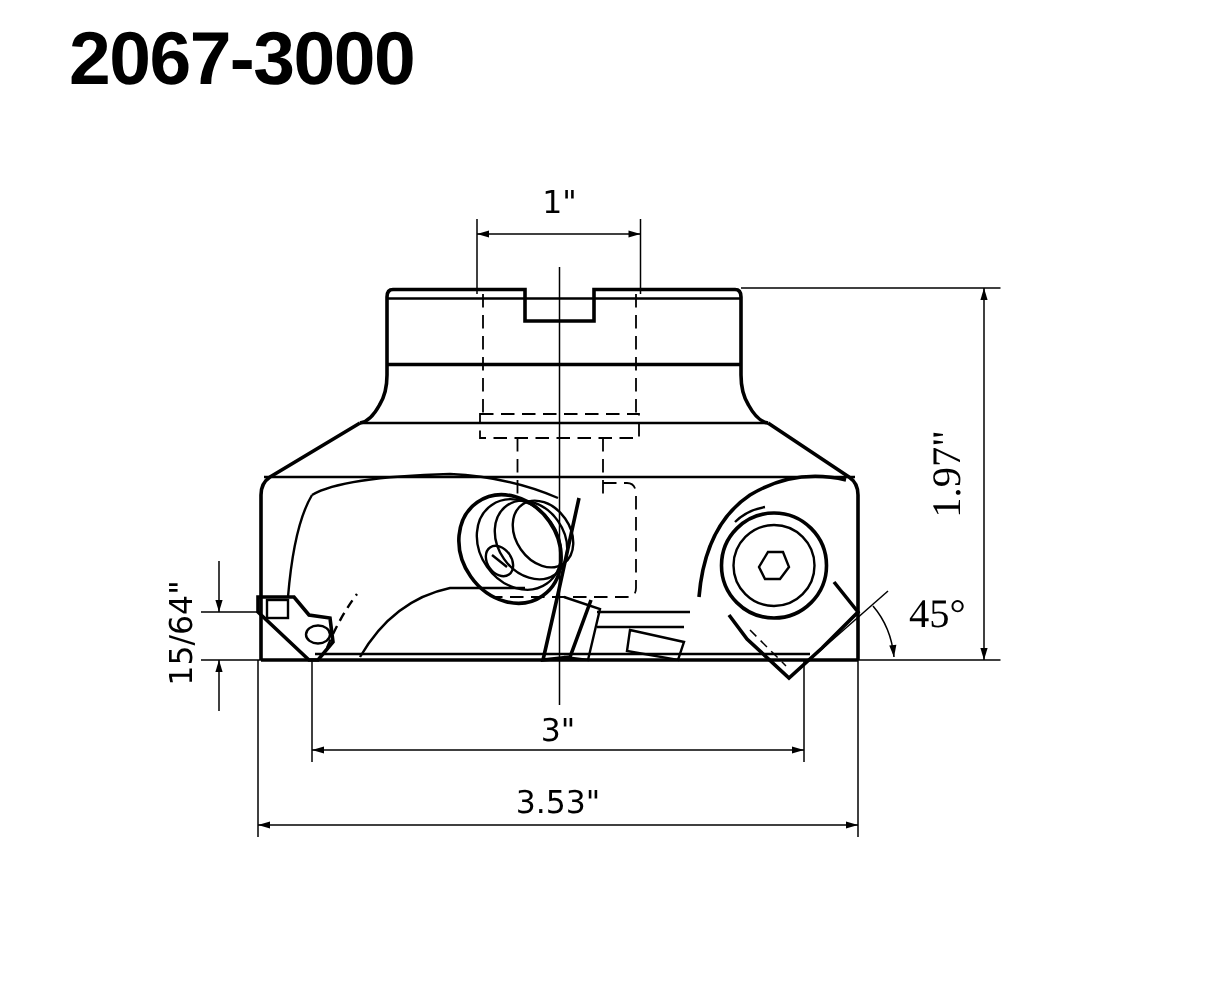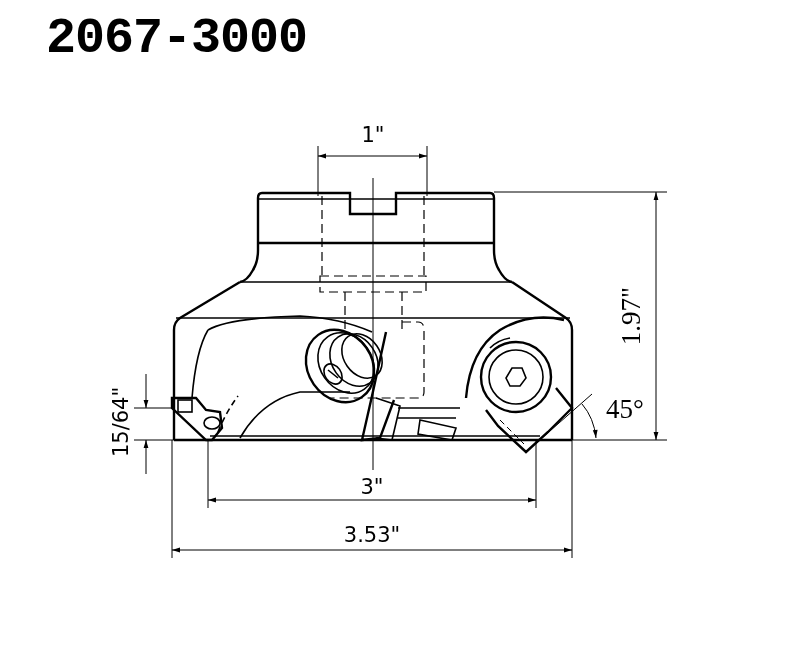--- a/index.html
+++ b/index.html
@@ -1,19 +1,19 @@
 <!DOCTYPE html>
 <html><head>
 <meta charset="utf-8">
 <style>
   html, body { margin: 0; padding: 0; background: #ffffff; }
   body { width: 804px; height: 662px; position: relative; overflow: hidden; }
   .title {
     position: absolute; left: 46px; top: 14px;
-    font-family: Liberation Mono, monospace;
+    font-family: Liberation Sans, sans-serif;
     font-weight: bold; font-size: 50px; letter-spacing: -1px;
     color: #000; line-height: 1;
   }
   svg { position: absolute; left: 0; top: 0; }
   .dim-text { font-family: "DejaVu Sans", "Liberation Sans", sans-serif; font-size: 21px; fill: #000; }
   .dim-text-serif { font-family: "Liberation Serif", "DejaVu Serif", serif; font-size: 27px; fill: #000; }
   .ln { stroke: #000; fill: none; stroke-width: 1.6; }
   .thk { stroke: #000; fill: none; stroke-width: 2.4; }
   .thin { stroke: #000; fill: none; stroke-width: 1; }
   .dash { stroke: #000; fill: none; stroke-width: 1.2; stroke-dasharray: 9 5; }

